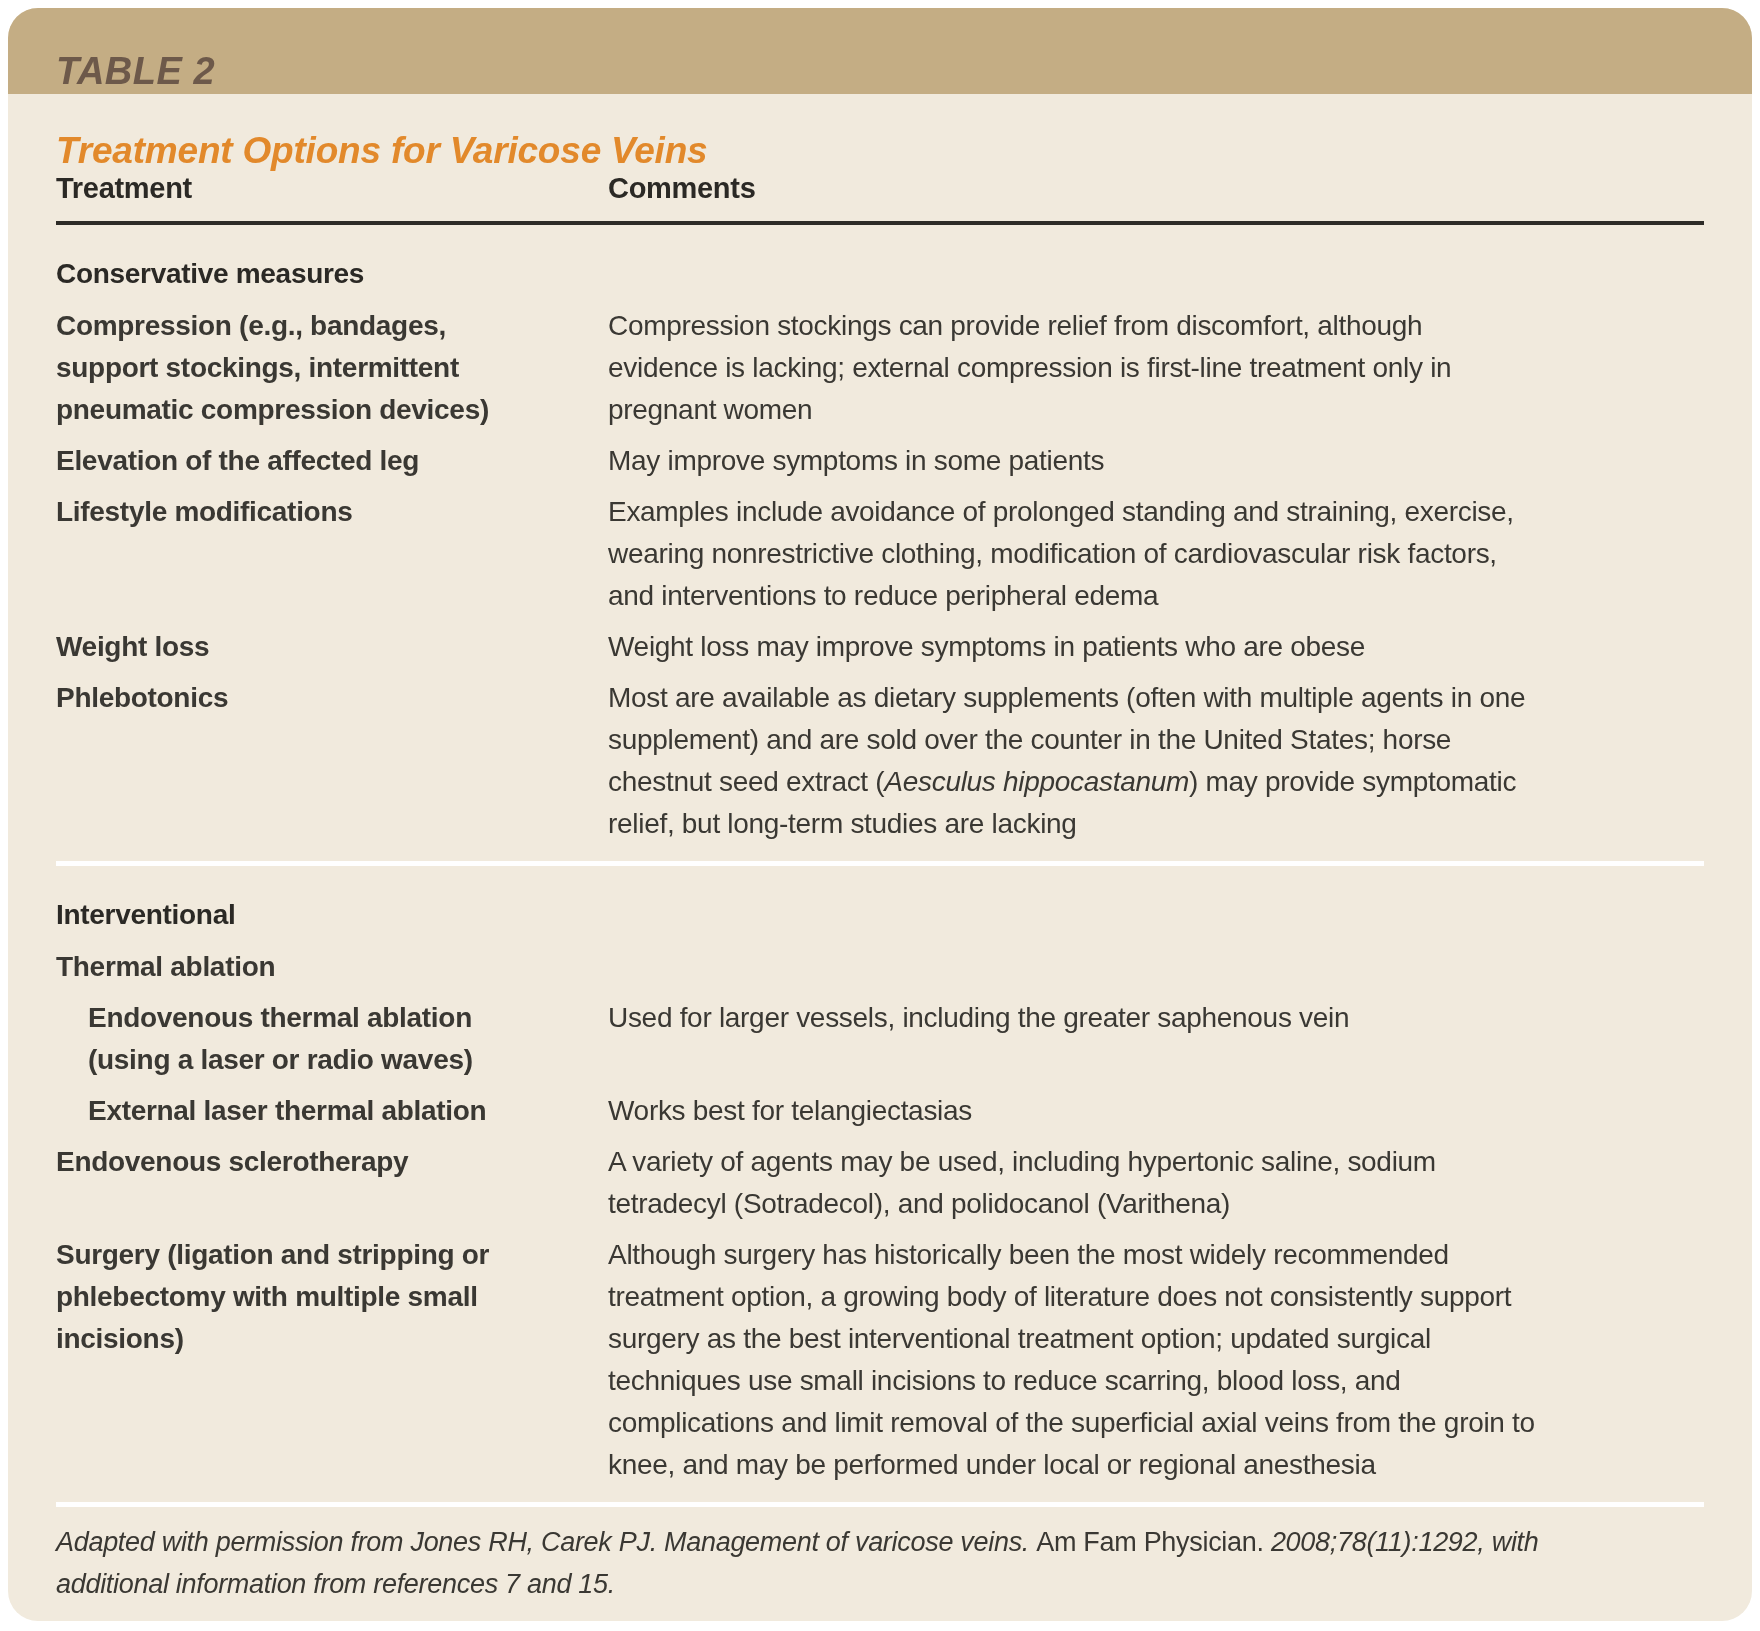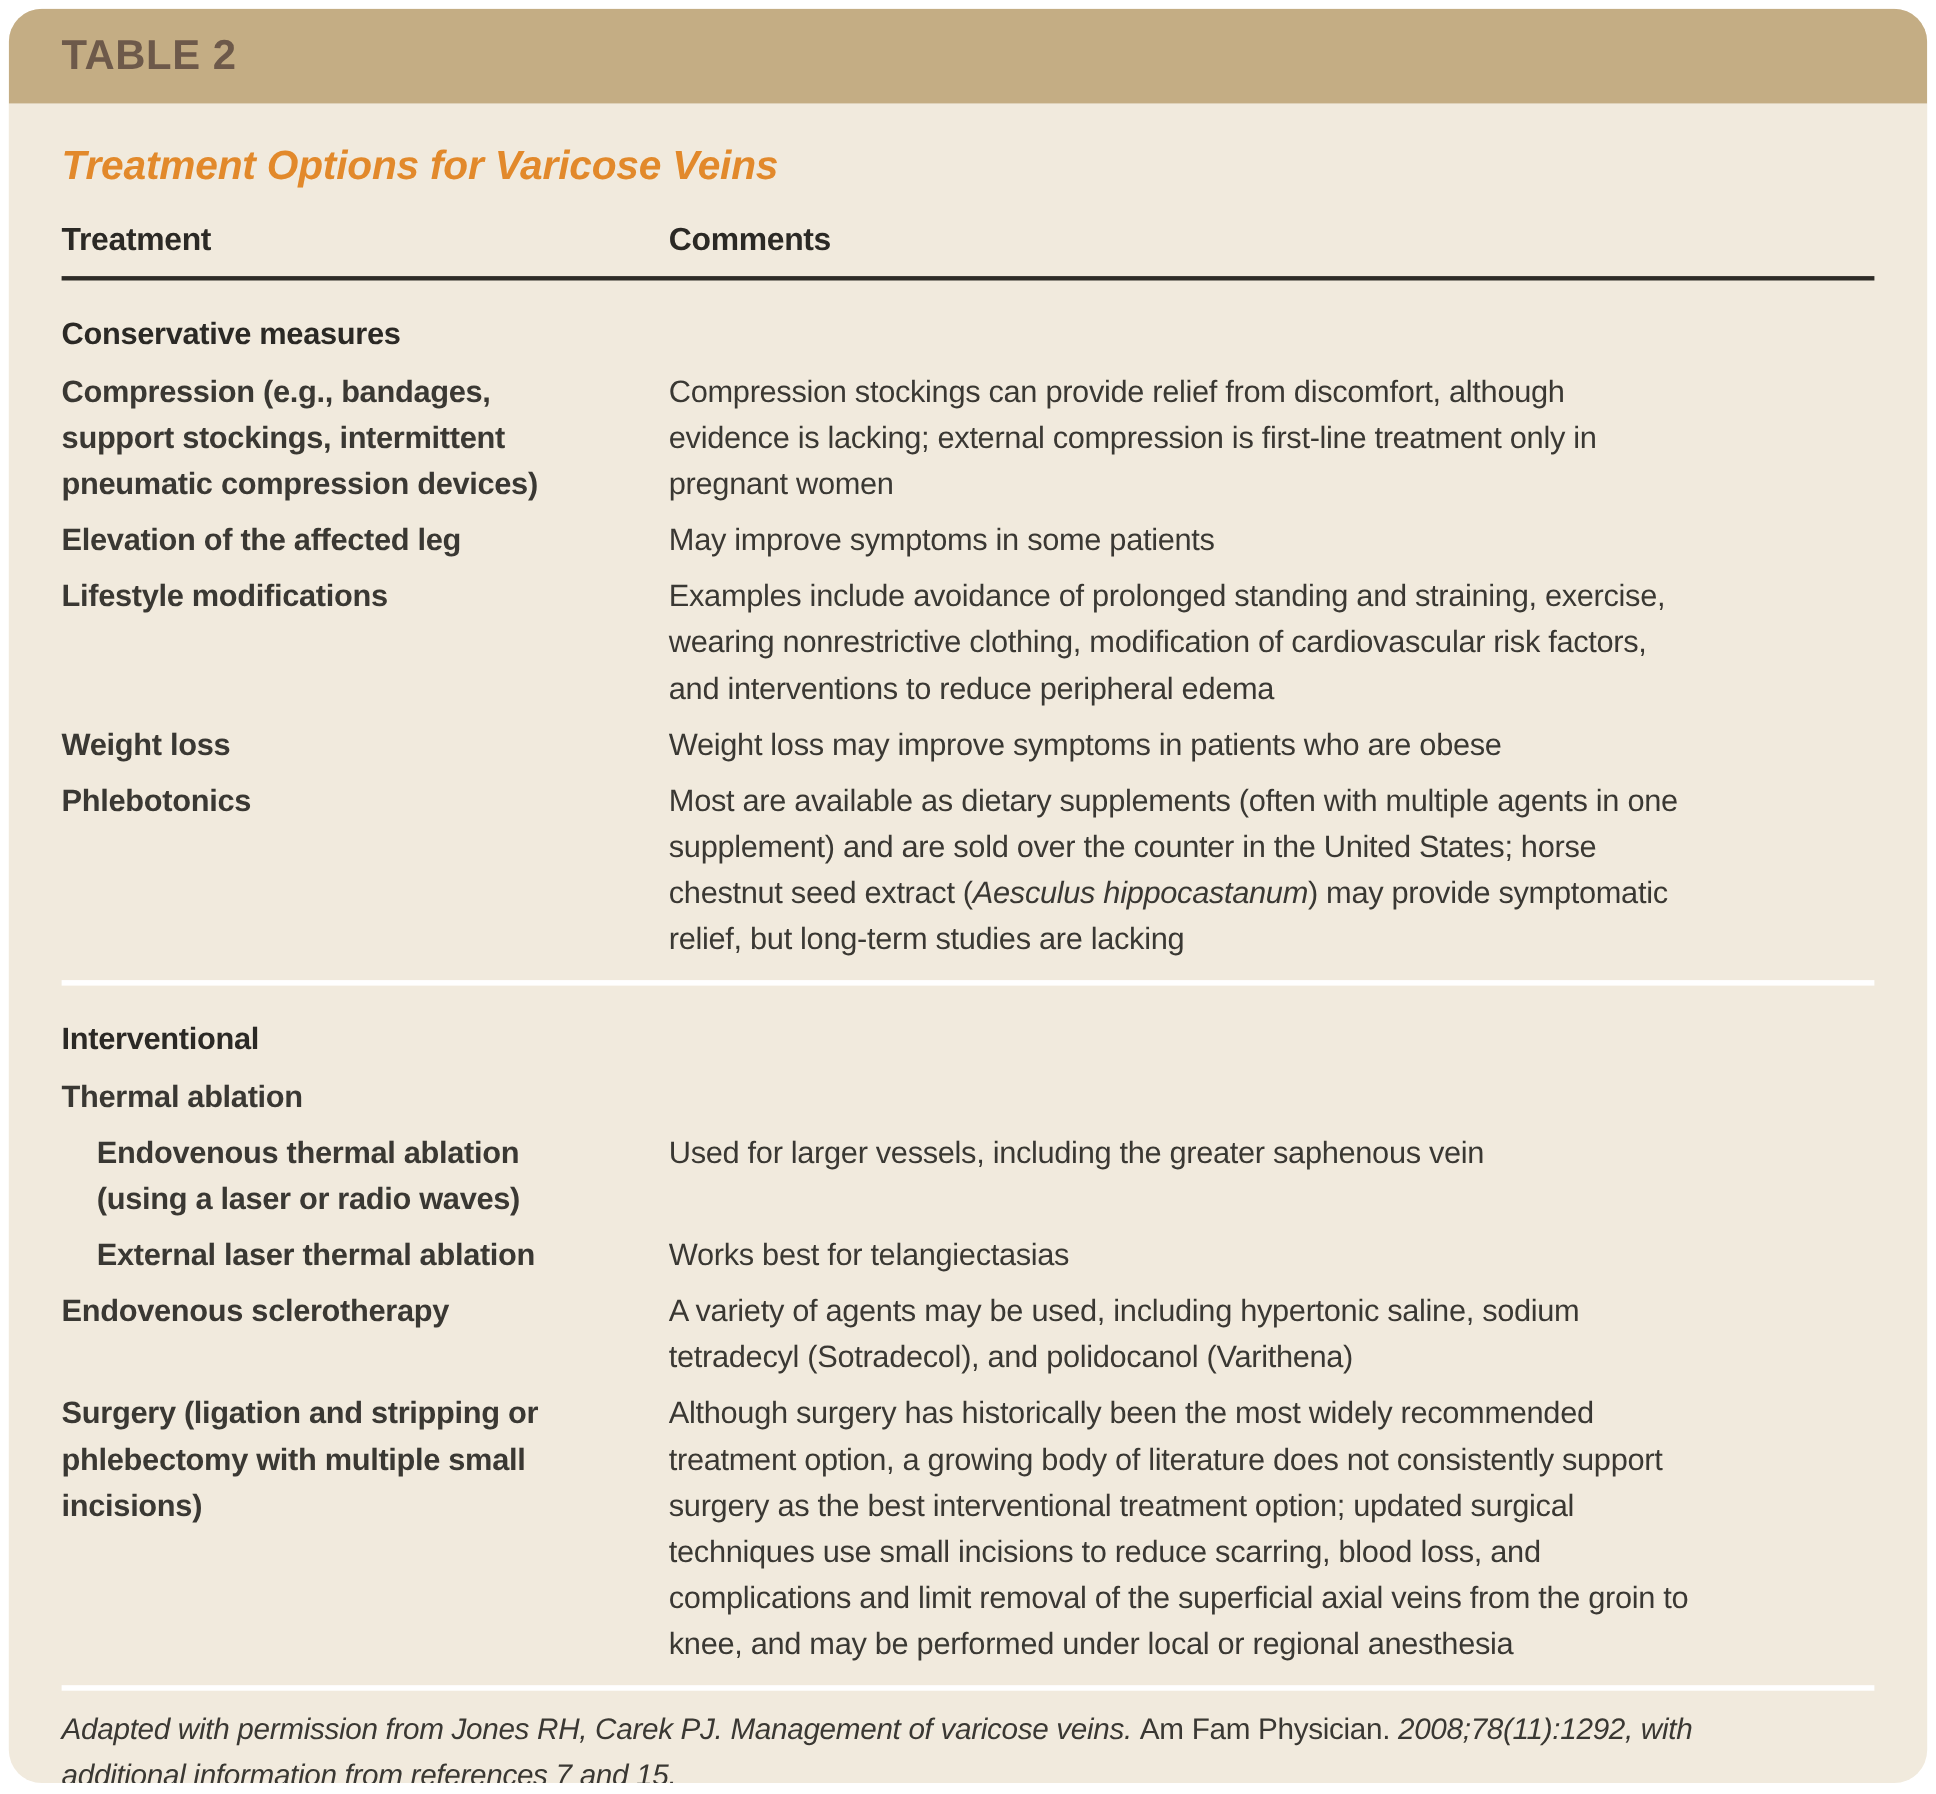--- a/index.html
+++ b/index.html
@@ -16,40 +16,40 @@
     position: absolute;
     left: 8px; top: 8px; right: 8px; bottom: 10px;
     background: var(--background, #f1eadd);
     border-radius: 30px;
     overflow: hidden;
   }
   .band {
     height: 86px;
     background: var(--band, #c4ad84);
     display: flex;
-    align-items: center;
-    padding: 12px 48px;
+    align-items: flex-end;
+    padding: 1px 48px;
+    font-style: italic;
   }
   .band .label {
     font-size: 38px;
     font-weight: 700;
     color: var(--band_text, #6d594a);
     letter-spacing: 0.5px;
   }
   .content { padding: 0 48px; }
   .title {
     margin-top: 36px;
     font-size: 37px;
     font-weight: 700;
     color: var(--title, #e2892b);
     letter-spacing: -0.2px;
     font-style: italic;
   }
   .colheads {
-    margin-top: 30px;
     display: grid;
     grid-template-columns: 488px 1fr;
     column-gap: 64px;
     font-size: 29px;
     font-weight: 700;
     color: #2b2925;
   }
   .rule-dark {
     margin-top: 16px;
     height: 4px;

